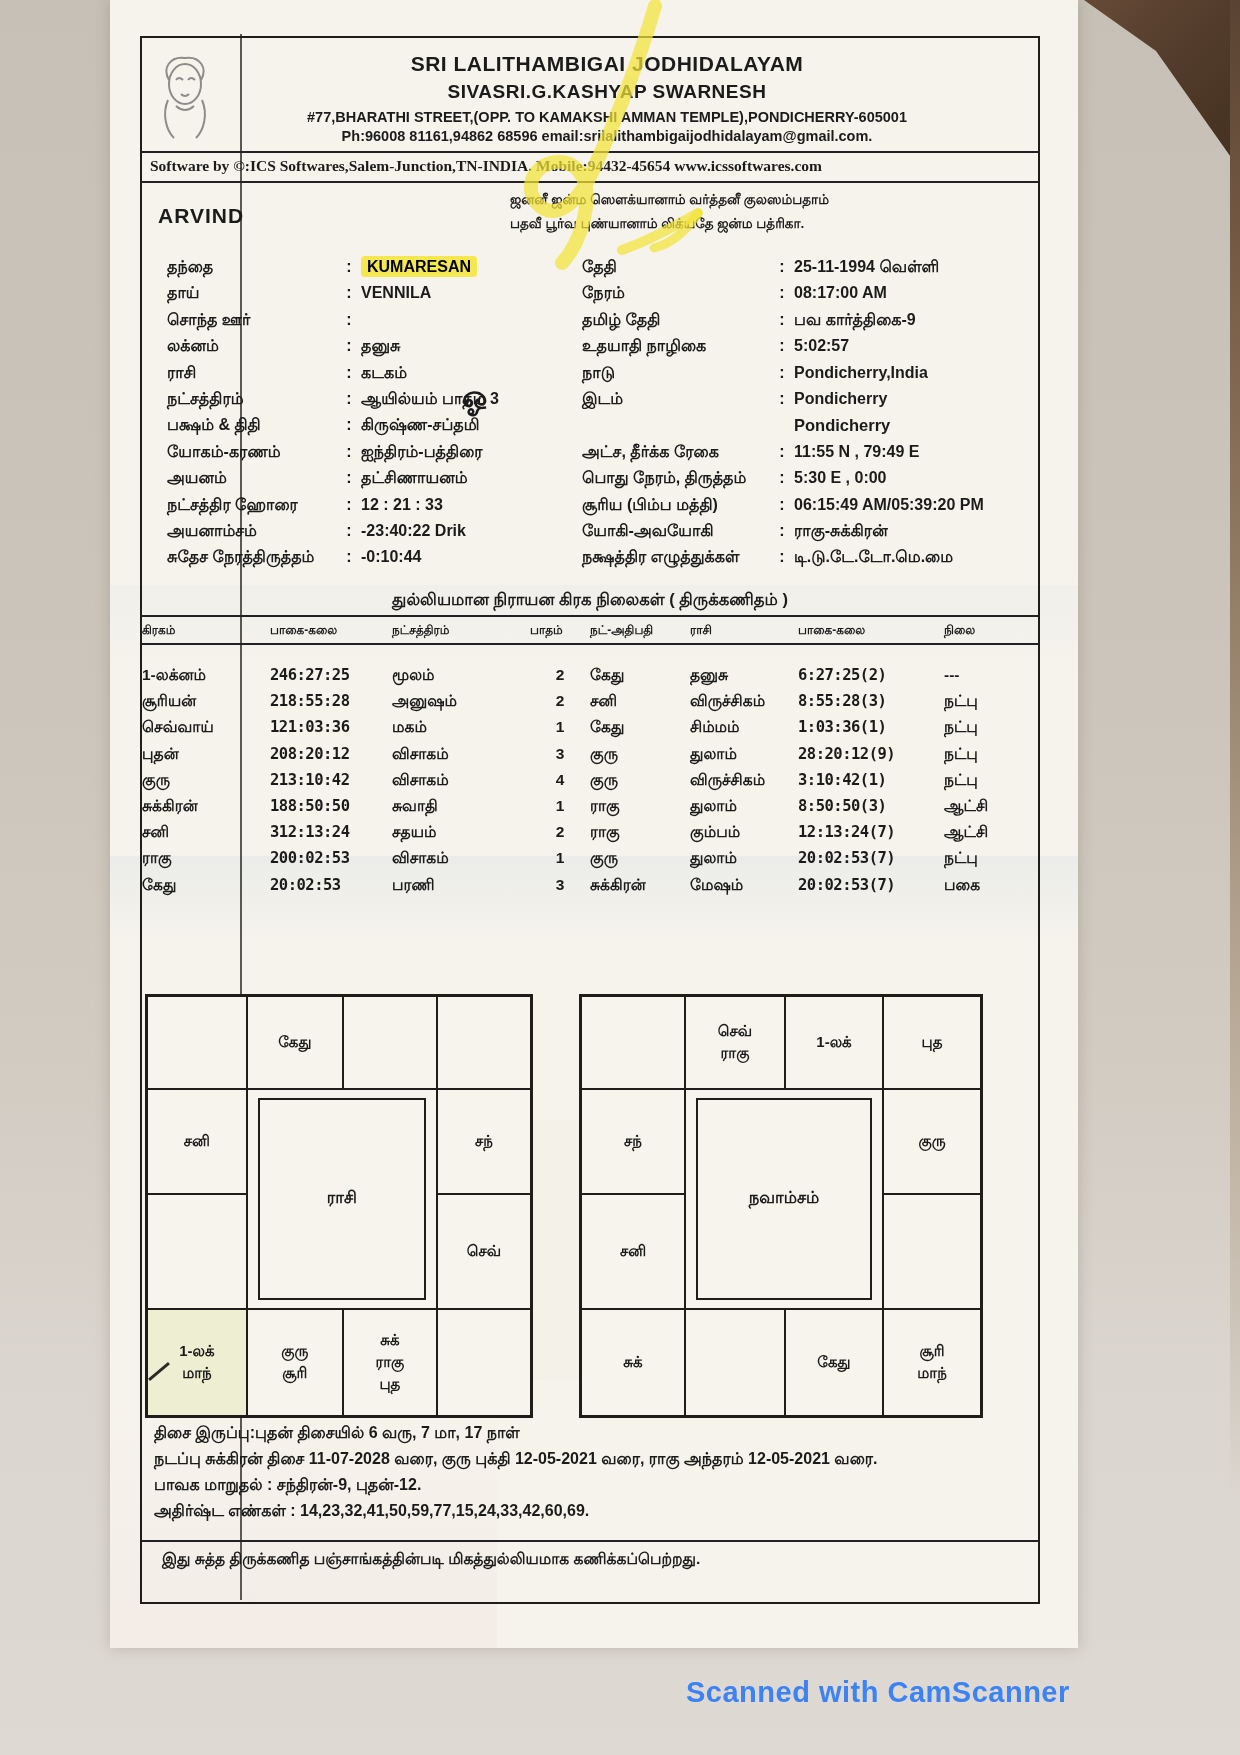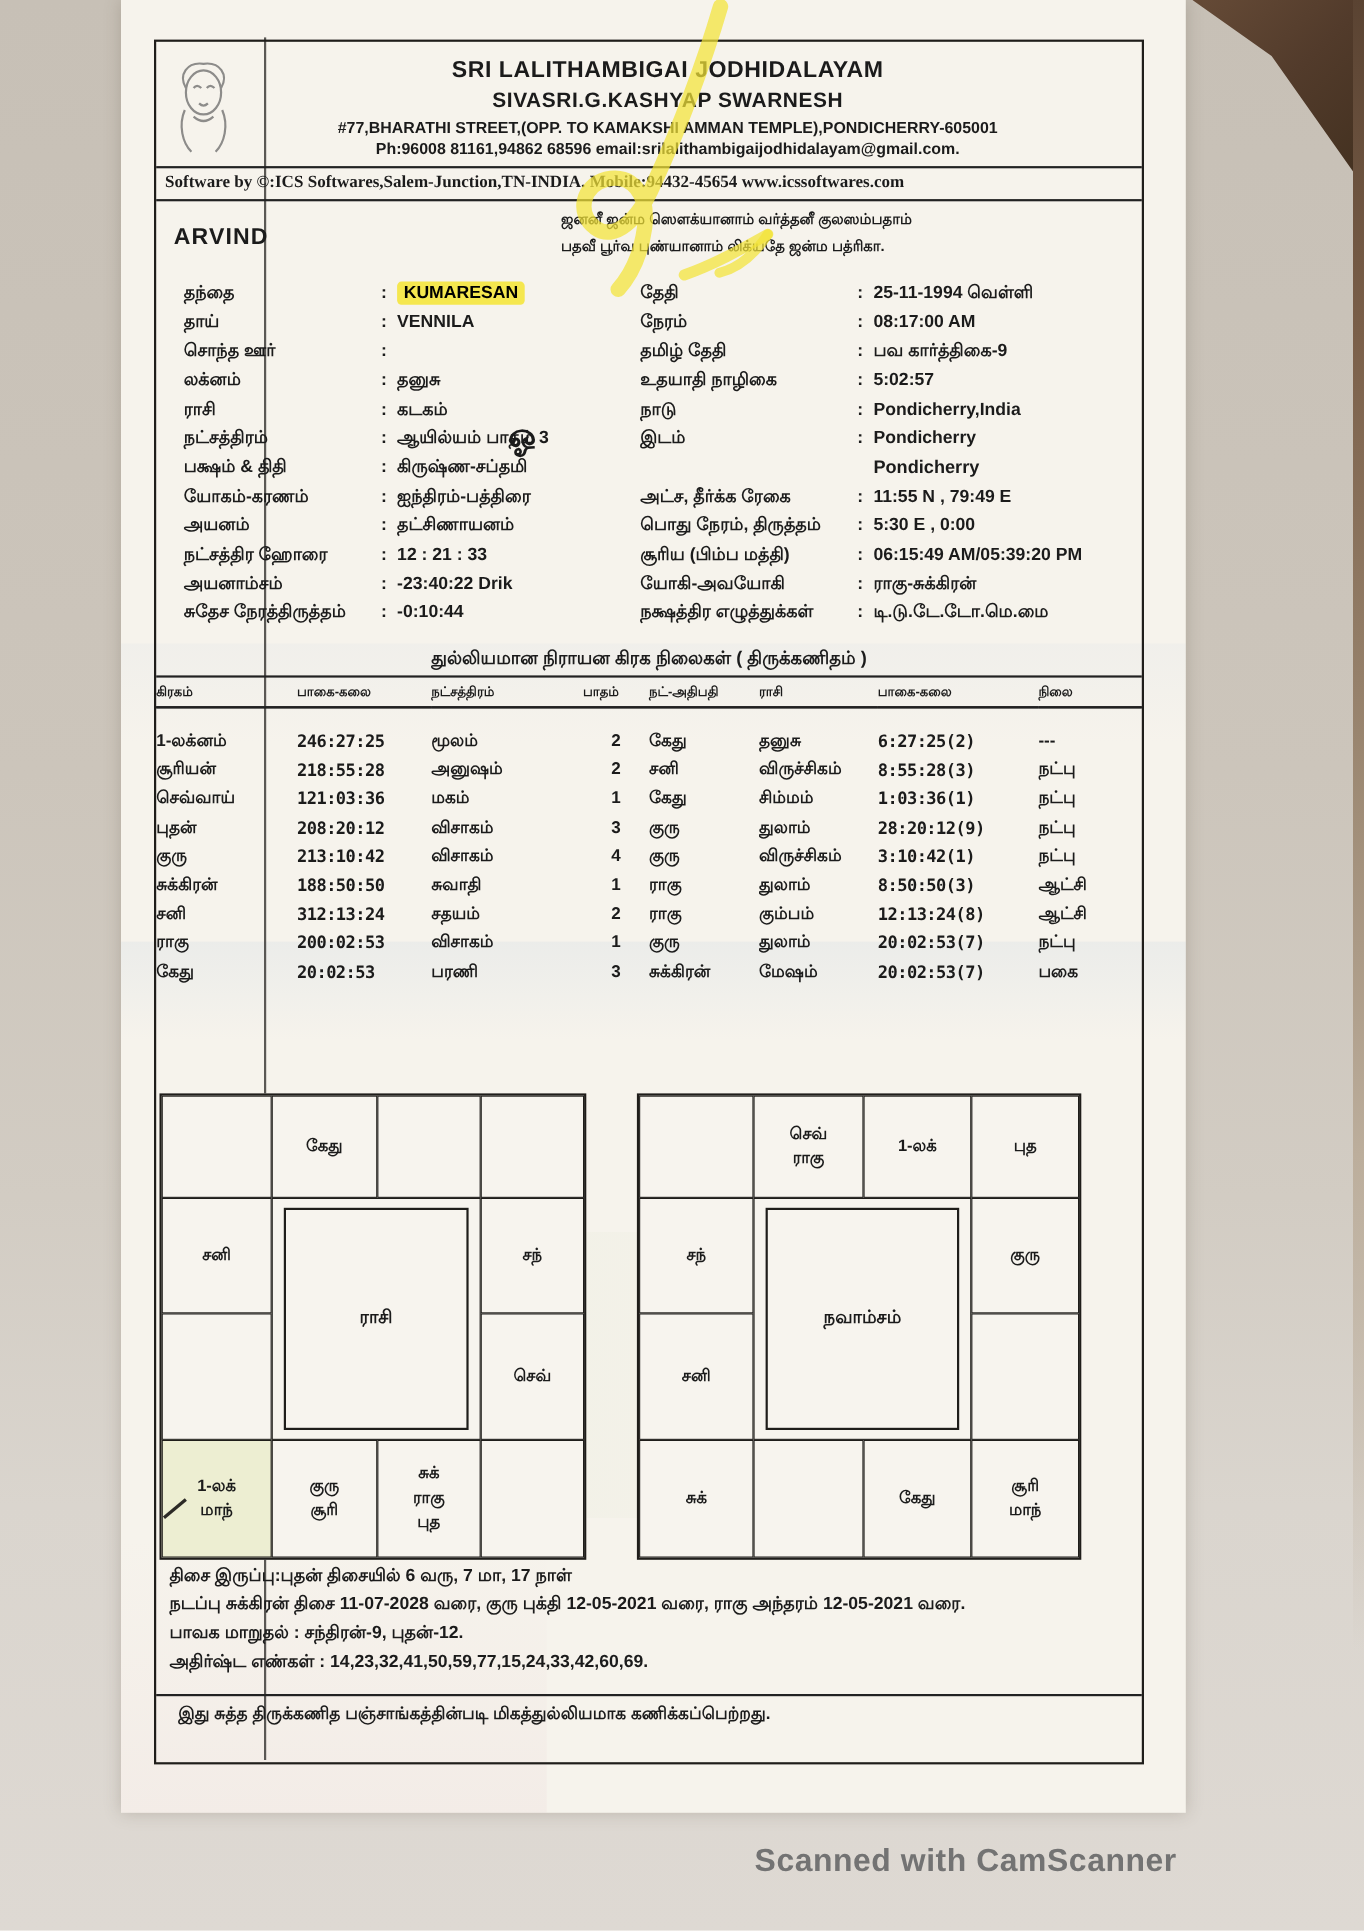--- a/index.html
+++ b/index.html
@@ -75,21 +75,21 @@
   .area-b1{grid-area:b1}.area-b2{grid-area:b2}.area-b3{grid-area:b3}.area-b4{grid-area:b4}
   .center-area{grid-area:cc;border:1.5px solid #1f1d1a;display:flex;align-items:center;justify-content:center;padding:10px;}
   .center-box{width:100%;height:100%;border:2px solid #1f1d1a;display:flex;align-items:center;justify-content:center;
     font-weight:bold;font-size:16.5px;}
   .tinted{background:rgba(234,236,200,0.75);}
   .fold{position:absolute;left:4px;top:1332px;width:26px;height:3px;background:#2c2a26;transform:rotate(-40deg);}
   
   .dasa{position:absolute;left:12px;top:1382px;width:870px;font-weight:bold;font-size:16px;line-height:26px;}
   .note-rule{top:1502px;}
   .note{position:absolute;left:20px;top:1512px;font-weight:bold;font-size:15.5px;text-align:right;}
-  .watermark{position:absolute;left:686px;top:1676px;font-size:29px;font-weight:bold;color:#737373;letter-spacing:.5px;}
+  .watermark{position:absolute;left:686px;top:1676px;font-size:29px;font-weight:bold;color:#3b82f6;letter-spacing:.5px;}
   
   svg.marker{position:absolute;left:0;top:0;pointer-events:none;}
 </style>
 </head>
 <body>
 
 <div class="wood-corner"></div>
 <div class="wood-strip"></div>
 
 <div class="page">
@@ -331,21 +331,21 @@
               <td class="num">8:50:50(3)</td>
               <td>ஆட்சி</td>
             </tr>
             <tr>
               <td>சனி</td>
               <td class="num">312:13:24</td>
               <td>சதயம்</td>
               <td class="center">2</td>
               <td>ராகு</td>
               <td>கும்பம்</td>
-              <td class="num">12:13:24(8)</td>
+              <td class="num">12:13:24(7)</td>
               <td>ஆட்சி</td>
             </tr>
             <tr>
               <td>ராகு</td>
               <td class="num">200:02:53</td>
               <td>விசாகம்</td>
               <td class="center">1</td>
               <td>குரு</td>
               <td>துலாம்</td>
               <td class="num">20:02:53(7)</td>

